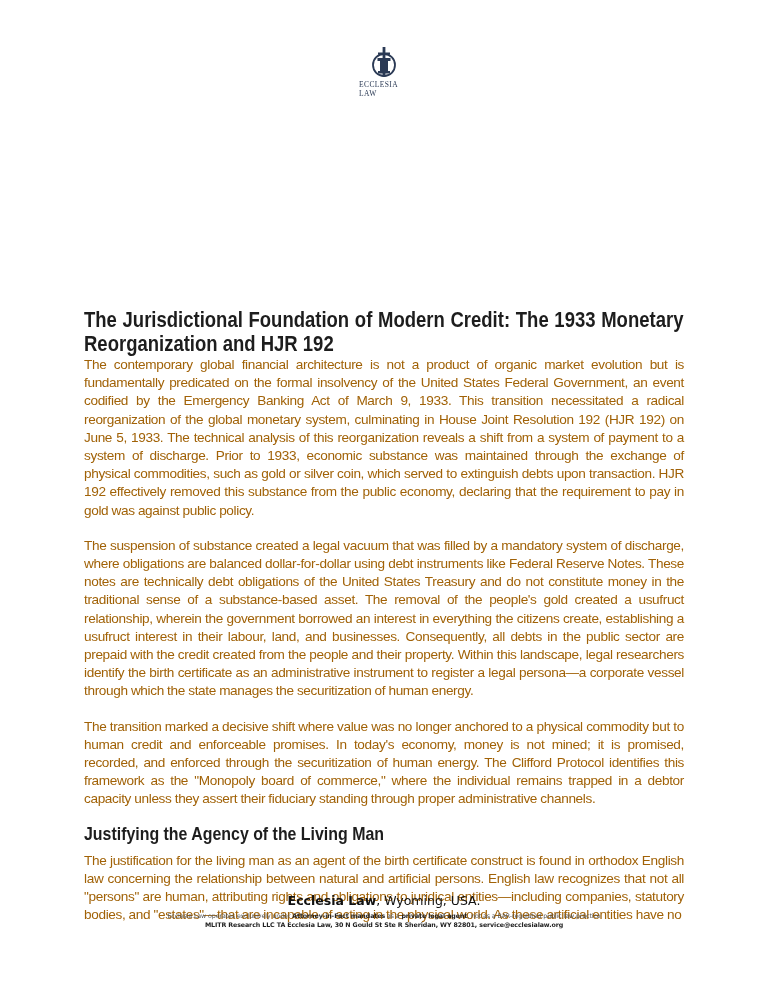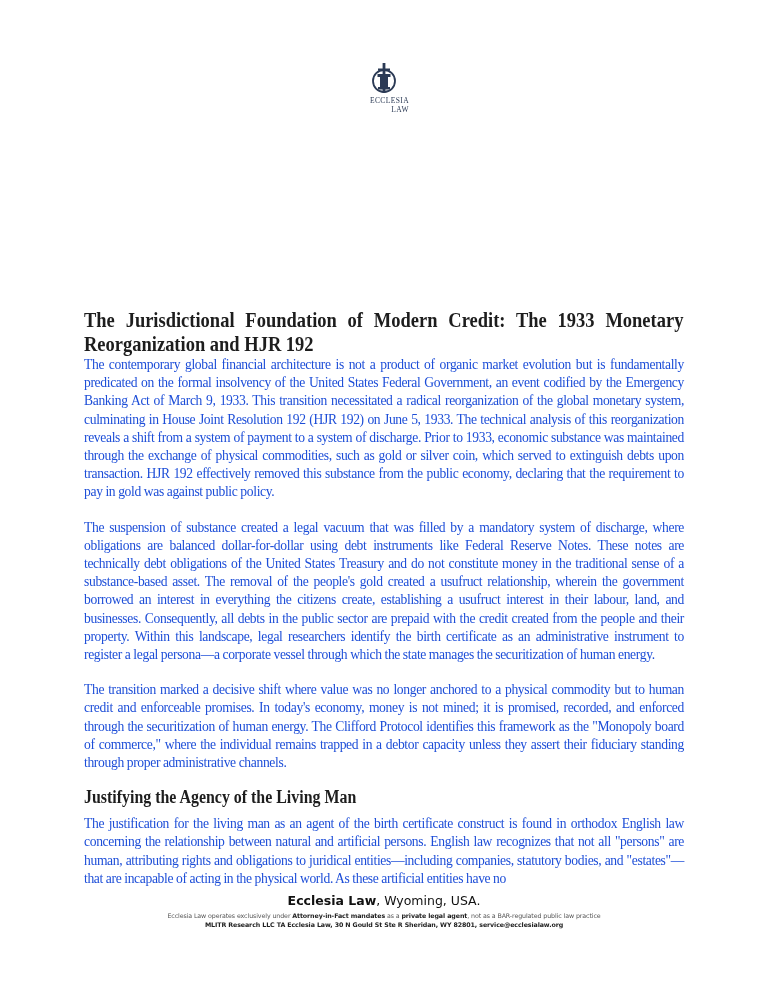--- a/index.html
+++ b/index.html
@@ -1,28 +1,28 @@
 <!DOCTYPE html>
 <html><head>
   <meta charset="utf-8">
   <style>
     html, body { margin: 0; padding: 0; background: #ffffff; }
     body { width: 768px; height: 994px; position: relative; overflow: hidden; color: #1f1f1f; }
     .page { position: absolute; left: 0; top: 0; width: 768px; height: 994px; }
-    .logo { position: absolute; left: 359px; top: 62px; width: 50px; text-align: right; }
+    .logo { position: absolute; left: 359px; top: 46px; width: 50px; text-align: left; }
     .logo svg { display: block; margin: 0 auto; }
     .logo-text { font-family: "Liberation Serif", serif; color: #2b3a55; font-size: 7.5px; line-height: 8px; letter-spacing: 0.4px; margin-top: 1px; }
     .titles { position: absolute; left: 0; top: 145px; width: 768px; text-align: center; }
     .title-line { font-family: "Liberation Sans", sans-serif; font-weight: bold; font-size: 19.5px; color: #1d1d1d; line-height: 31px; transform: scaleX(0.86); transform-origin: center; letter-spacing: 0.1px; }
     .date { font-family: "Liberation Sans", sans-serif; font-size: 13px; color: #222; margin-top: 2px; transform: scaleX(0.9); }
     .date sup { font-size: 7.5px; vertical-align: 5px; }
-    .content { position: absolute; left: 84px; top: 308px; width: 600px; font-family: Liberation Serif, serif; }
+    .content { position: absolute; left: 84px; top: 308px; width: 600px; font-family: Liberation Sans, sans-serif; }
     h2.sec { margin: 0; font-size: 21.5px; line-height: 24px; font-weight: bold; color: #1d1d1d; text-align: justify; text-align-last: left; transform: scaleX(0.86); transform-origin: left; width: 697px; }
     h3.sec { margin: 0; font-size: 18.5px; line-height: 22px; font-weight: bold; color: #1d1d1d; transform: scaleX(0.86); transform-origin: left; width: 697px; }
-    p.body { margin: 0; font-size: 13.6px; line-height: 18.2px; text-align: justify; color: #1d4ed8; letter-spacing: -0.35px; word-spacing: -0.2px; }
+    p.body { margin: 0; font-size: 13.6px; line-height: 18.2px; text-align: justify; color: #a16207; letter-spacing: -0.35px; word-spacing: -0.2px; }
     .s1 { margin-top: 8px; }
     .gap { height: 17px; }
     .footer { position: absolute; left: 0; top: 893px; width: 768px; text-align: center; font-family: "DejaVu Sans", sans-serif; }
     .f1 { font-size: 12.5px; color: #111; line-height: 15px; }
     .f1 b { font-weight: bold; }
     .f2 { font-size: 6.3px; color: #555; line-height: 9px; margin-top: 3px; letter-spacing: -0.1px; }
     .f2 b { color: #222; }
     .f3 { font-size: 6.3px; color: #222; font-weight: bold; line-height: 9px; letter-spacing: -0.1px; }
   </style>
 </head>

